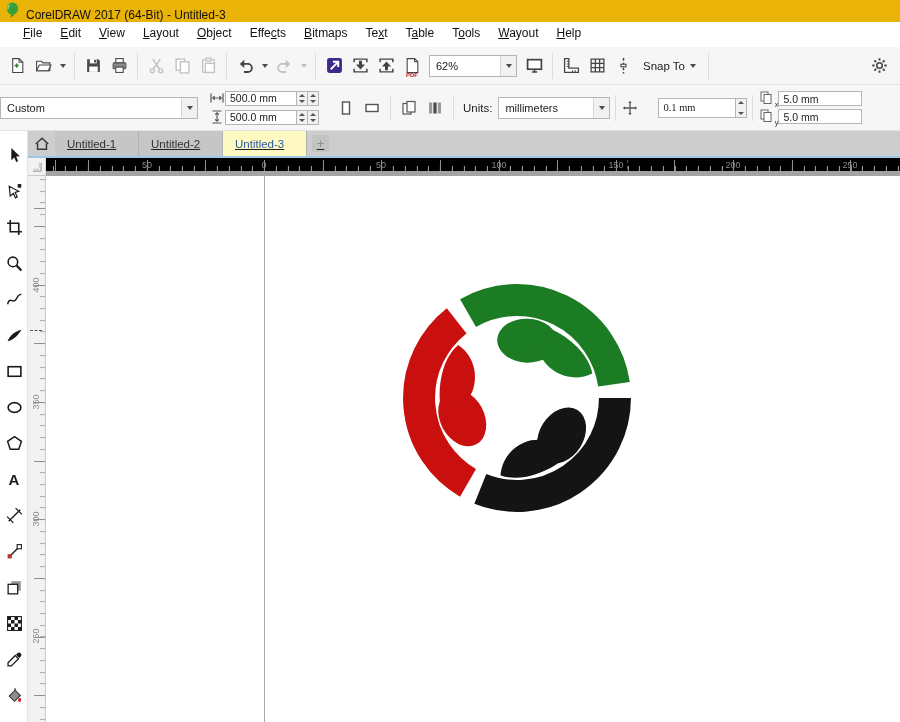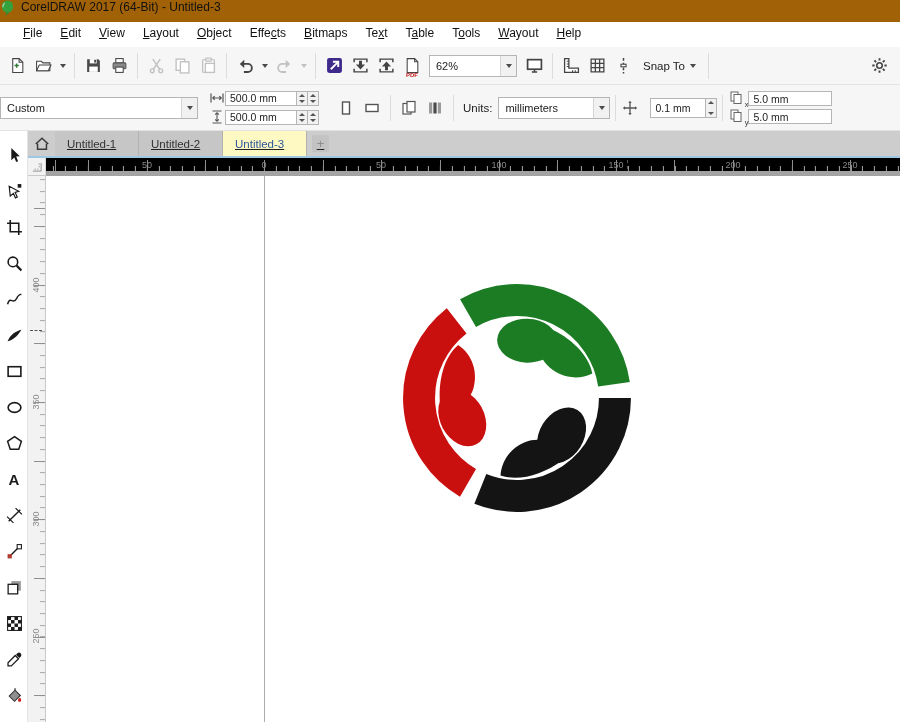--- a/index.html
+++ b/index.html
@@ -1,22 +1,22 @@
 <!DOCTYPE html>
 <html><head>
 <meta charset="utf-8">
 <style>
   * { box-sizing: border-box; margin: 0; padding: 0; }
   html,body { width:900px; height:722px; overflow:hidden; }
   body { font-family:"Liberation Sans", sans-serif; background:#fff; }
   #app { position:relative; width:900px; height:722px; background:#fff; color:#222; font-size:12px; }
 
   
-  .titlebar { position:absolute; left:0; top:0; right:0; height:22px; background:#a16207;
-              display:flex; align-items:flex-start; gap:6px; }
+  .titlebar { position:absolute; left:0; top:0; right:0; height:22px; background:#eab308;
+              display:flex; align-items:flex-end; gap:6px; padding-left:5px; }
   .titlebar .title { font-size:12px; color:#101010; }
 
   
   .menubar { position:absolute; left:0; top:22px; right:0; height:25px; background:#fff;
              display:flex; align-items:flex-start; padding-left:14px; }
   .menu-item { padding:4px 9px; font-size:12px; color:#111; cursor:default; }
   .u { text-decoration:underline; }
 
   
   .toolbar { position:absolute; left:0; top:47px; right:0; height:38px; background:#f6f6f6;
@@ -363,21 +363,21 @@
           <span class="caret"></span>
         </span>
     </div>
     <div class="sep"></div>
     <span class="pico">
       <svg viewBox="0 0 16 16">
           <path d="M8 3 V13 M3 8 H13" stroke="#555" stroke-width="1.3"></path>
           <path d="M8 0.8 L6.3 3 h3.4 Z M8 15.2 L6.3 13 h3.4 Z M0.8 8 L3 6.3 v3.4 Z M15.2 8 L13 6.3 v3.4 Z" fill="#555"></path>
         </svg>
     </span>
-    <div class="field" style="width:56px; height:20px; margin-left:12px;">0.1 mm</div>
+    <div class="field" style="width:78px; height:20px; margin-left:20px;font-family:Liberation Serif, serif;">0.1 mm</div>
     <div class="spin" style="height:20px;">
         <span class="tri-up"></span>
         <span class="tri-down"></span>
       </div>
     <div class="sep"></div>
     <div class="stack2" style="margin-left:2px;">
       <div class="row">
         <span class="dupico">
           <svg viewBox="0 0 14 14">
               <rect x="1" y="1" width="7" height="9" fill="#fff" stroke="#666"></rect>

